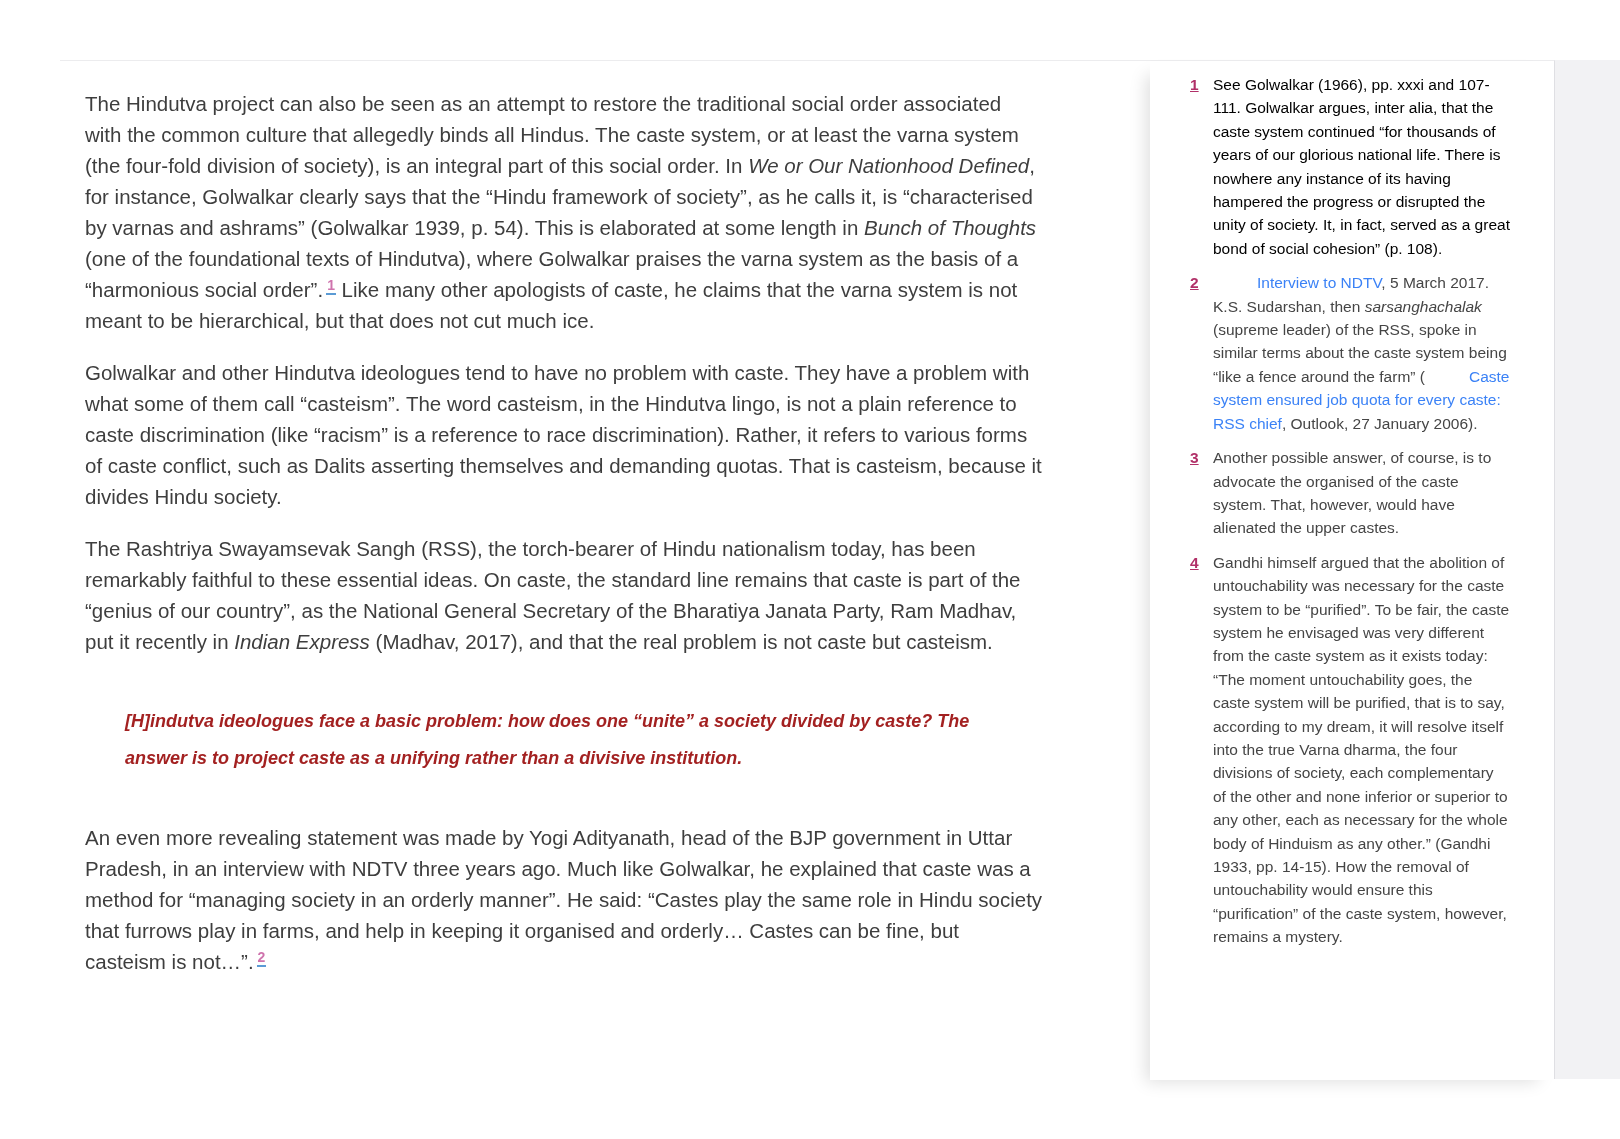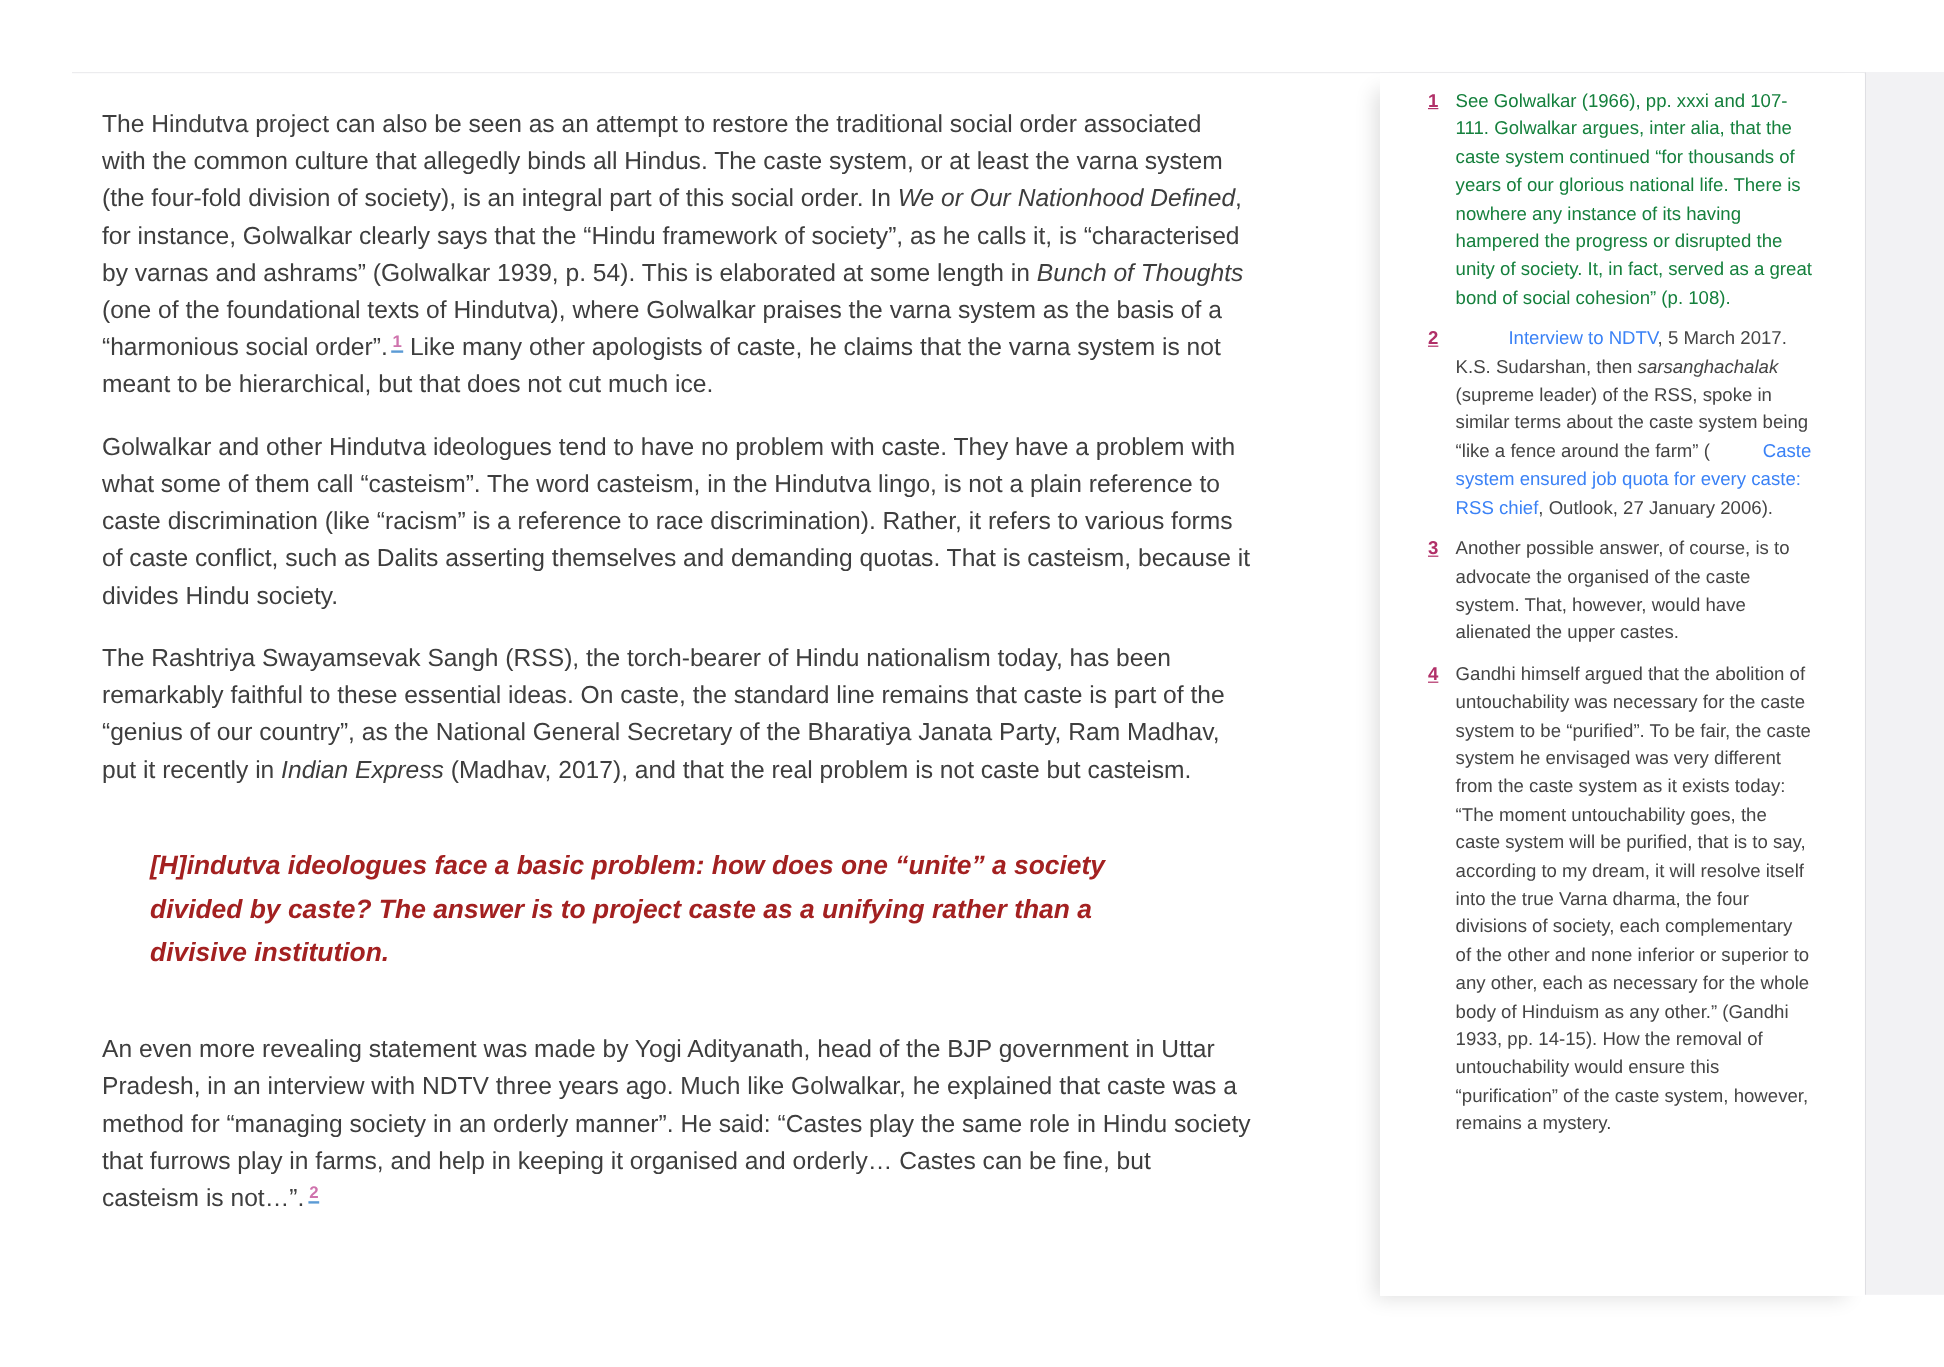--- a/index.html
+++ b/index.html
@@ -19,21 +19,21 @@
   }
   .article{
     position:absolute;left:25px;top:0;width:958px;
     color:#3e3e3e;font-size:20.5px;line-height:31px;
   }
   .article p.para{margin:21px 0 0 0;}
   .article p.para:first-child{margin-top:27px;}
   blockquote.pullquote{
     margin:46px 60px 46px 40px;
     color:#a32121;font-style:italic;font-weight:bold;
-    font-size:22px;line-height:36.5px;
+    font-size:18px;line-height:36.5px;
   }
   .it{font-style:italic;margin-top:36px;}
   .lnk{color:#3b82f6;text-decoration:none;cursor:pointer;margin-left:44px;}
   .fnref{
     color:#cf73ad;font-weight:bold;font-size:14px;
     vertical-align:7px;line-height:0;
     text-decoration:none;border-bottom:2px solid #5b9bd5;
     margin-left:3px;padding:0 1px;cursor:pointer;
   }
   .notes{
@@ -50,21 +50,21 @@
     list-style:none;margin:0;padding:0;
     color:#454545;font-size:15.5px;line-height:23.4px;
   }
   li.note{display:flex;margin:0 0 11px 0;}
   .note-num{
     flex:0 0 23px;font-weight:bold;color:#b13068;
     text-decoration:underline;cursor:pointer;
   }
   .note-body{flex:1;}
   li.note.accent .note-body{color:#b13068;}
-  li.note.accent .note-body span{color:#15803d;}
+  li.note.accent .note-body span{color:#000000;}
 </style>
 </head>
 <body>
 
 <div class="gutter-right"></div>
 
 <div class="card">
   <main class="article">
       <p class="para"><span>The Hindutva project can also be seen as an attempt to restore the traditional social order associated with the common culture that allegedly binds all Hindus. The caste system, or at least the varna system (the four-fold division of society), is an integral part of this social order. In </span><span class="it">We or Our Nationhood Defined</span><span>, for instance, Golwalkar clearly says that the “Hindu framework of society”, as he calls it, is “characterised by varnas and ashrams” (Golwalkar 1939, p. 54). This is elaborated at some length in </span><span class="it">Bunch of Thoughts</span><span> (one of the foundational texts of Hindutva), where Golwalkar praises the varna system as the basis of a “harmonious social order”.</span><a href="#" class="fnref">1</a><span> Like many other apologists of caste, he claims that the varna system is not meant to be hierarchical, but that does not cut much ice.</span></p>
       <p class="para"><span>Golwalkar and other Hindutva ideologues tend to have no problem with caste. They have a problem with what some of them call “casteism”. The word casteism, in the Hindutva lingo, is not a plain reference to caste discrimination (like “racism” is a reference to race discrimination). Rather, it refers to various forms of caste conflict, such as Dalits asserting themselves and demanding quotas. That is casteism, because it divides Hindu society.</span></p>

